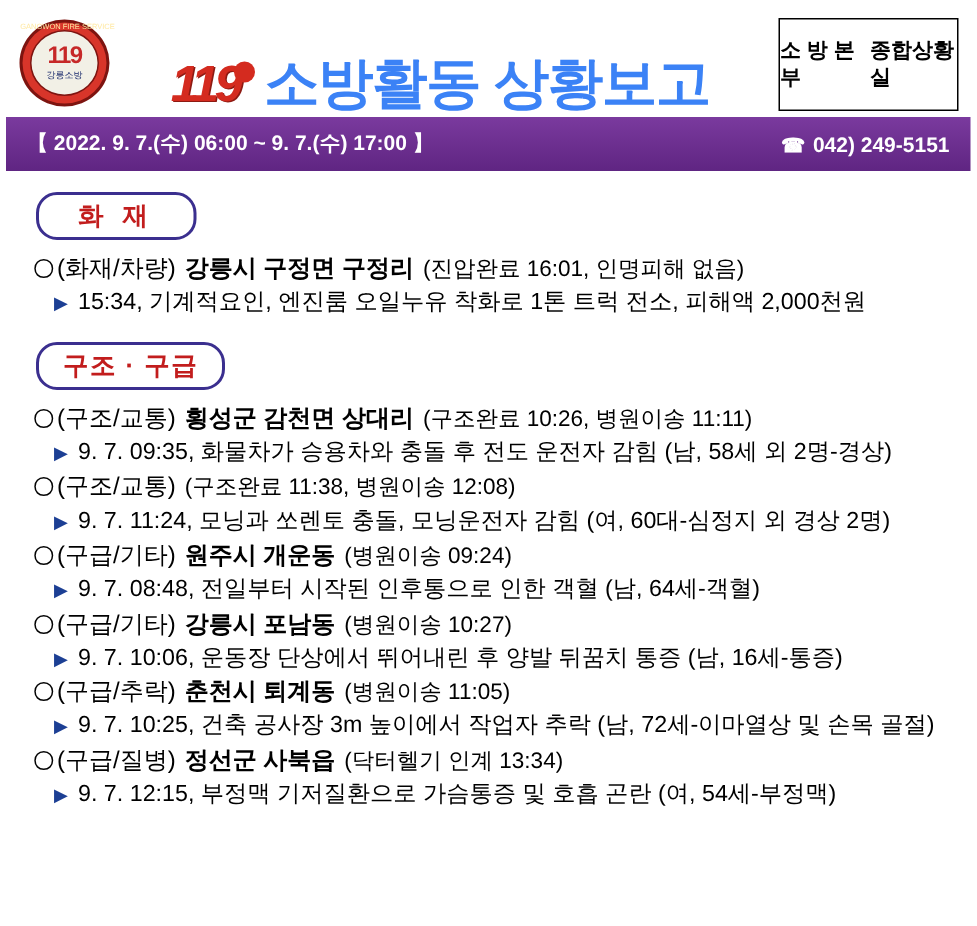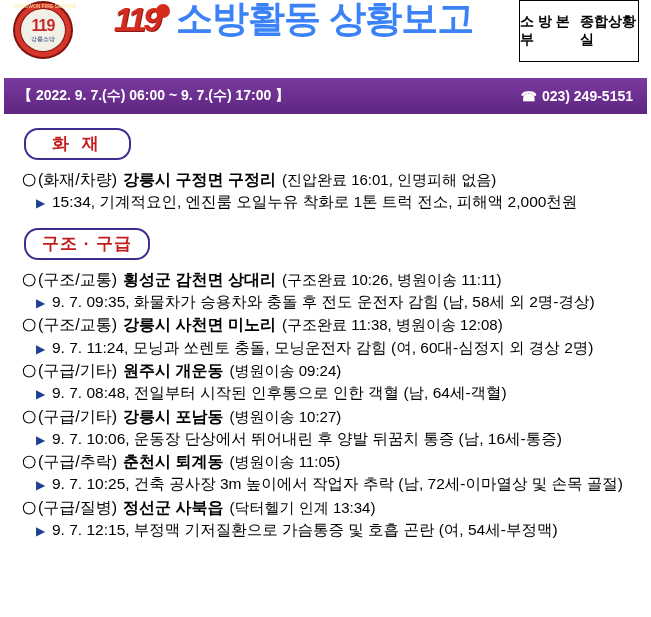--- a/index.html
+++ b/index.html
@@ -20,21 +20,21 @@
     height: 617px;
     box-sizing: border-box;
     padding: 0;
   }
 
   
   .header {
     position: relative;
     height: 74px;
     display: flex;
-    align-items: flex-start;
+    align-items: flex-end;
     padding: 0 8px;
     box-sizing: border-box;
   }
   .emblem {
     width: 66px;
     height: 62px;
     flex: 0 0 auto;
     position: relative;
     margin-left: 4px;
   }
@@ -262,21 +262,21 @@
     <div class="unit-box">
       <div>소 방 본 부</div>
       <div>종합상황실</div>
     </div>
   </div>
 
   <div class="period-bar">
     <div>【 2022. 9. 7.(수) 06:00 ~ 9. 7.(수) 17:00 】</div>
     <div class="phone">
       <span class="tel-icon">☎</span>
-      <span>023) 249-5151</span>
+      <span>042) 249-5151</span>
     </div>
   </div>
 
   <div class="section fire-block">
     <div class="sec-head">화  재</div>
     <div class="entries">
 
       <div>
         <div class="entry-main">
           <span class="bullet-o">〇</span>
@@ -307,21 +307,20 @@
         <div class="entry-sub">
           <span class="bullet-tri">▶</span>
           <span class="sub-text">9. 7. 09:35, 화물차가 승용차와 충돌 후 전도 운전자 감힘 (남, 58세 외 2명-경상)</span>
         </div>
       </div>
 
       <div>
         <div class="entry-main">
           <span class="bullet-o">〇</span>
           <span class="cat">(구조/교통)</span>
-          <span class="place">강릉시 사천면 미노리</span>
           <span class="paren">(구조완료 11:38, 병원이송 12:08)</span>
         </div>
         <div class="entry-sub">
           <span class="bullet-tri">▶</span>
           <span class="sub-text">9. 7. 11:24, 모닝과 쏘렌토 충돌, 모닝운전자 감힘 (여, 60대-심정지 외 경상 2명)</span>
         </div>
       </div>
 
       <div>
         <div class="entry-main">

